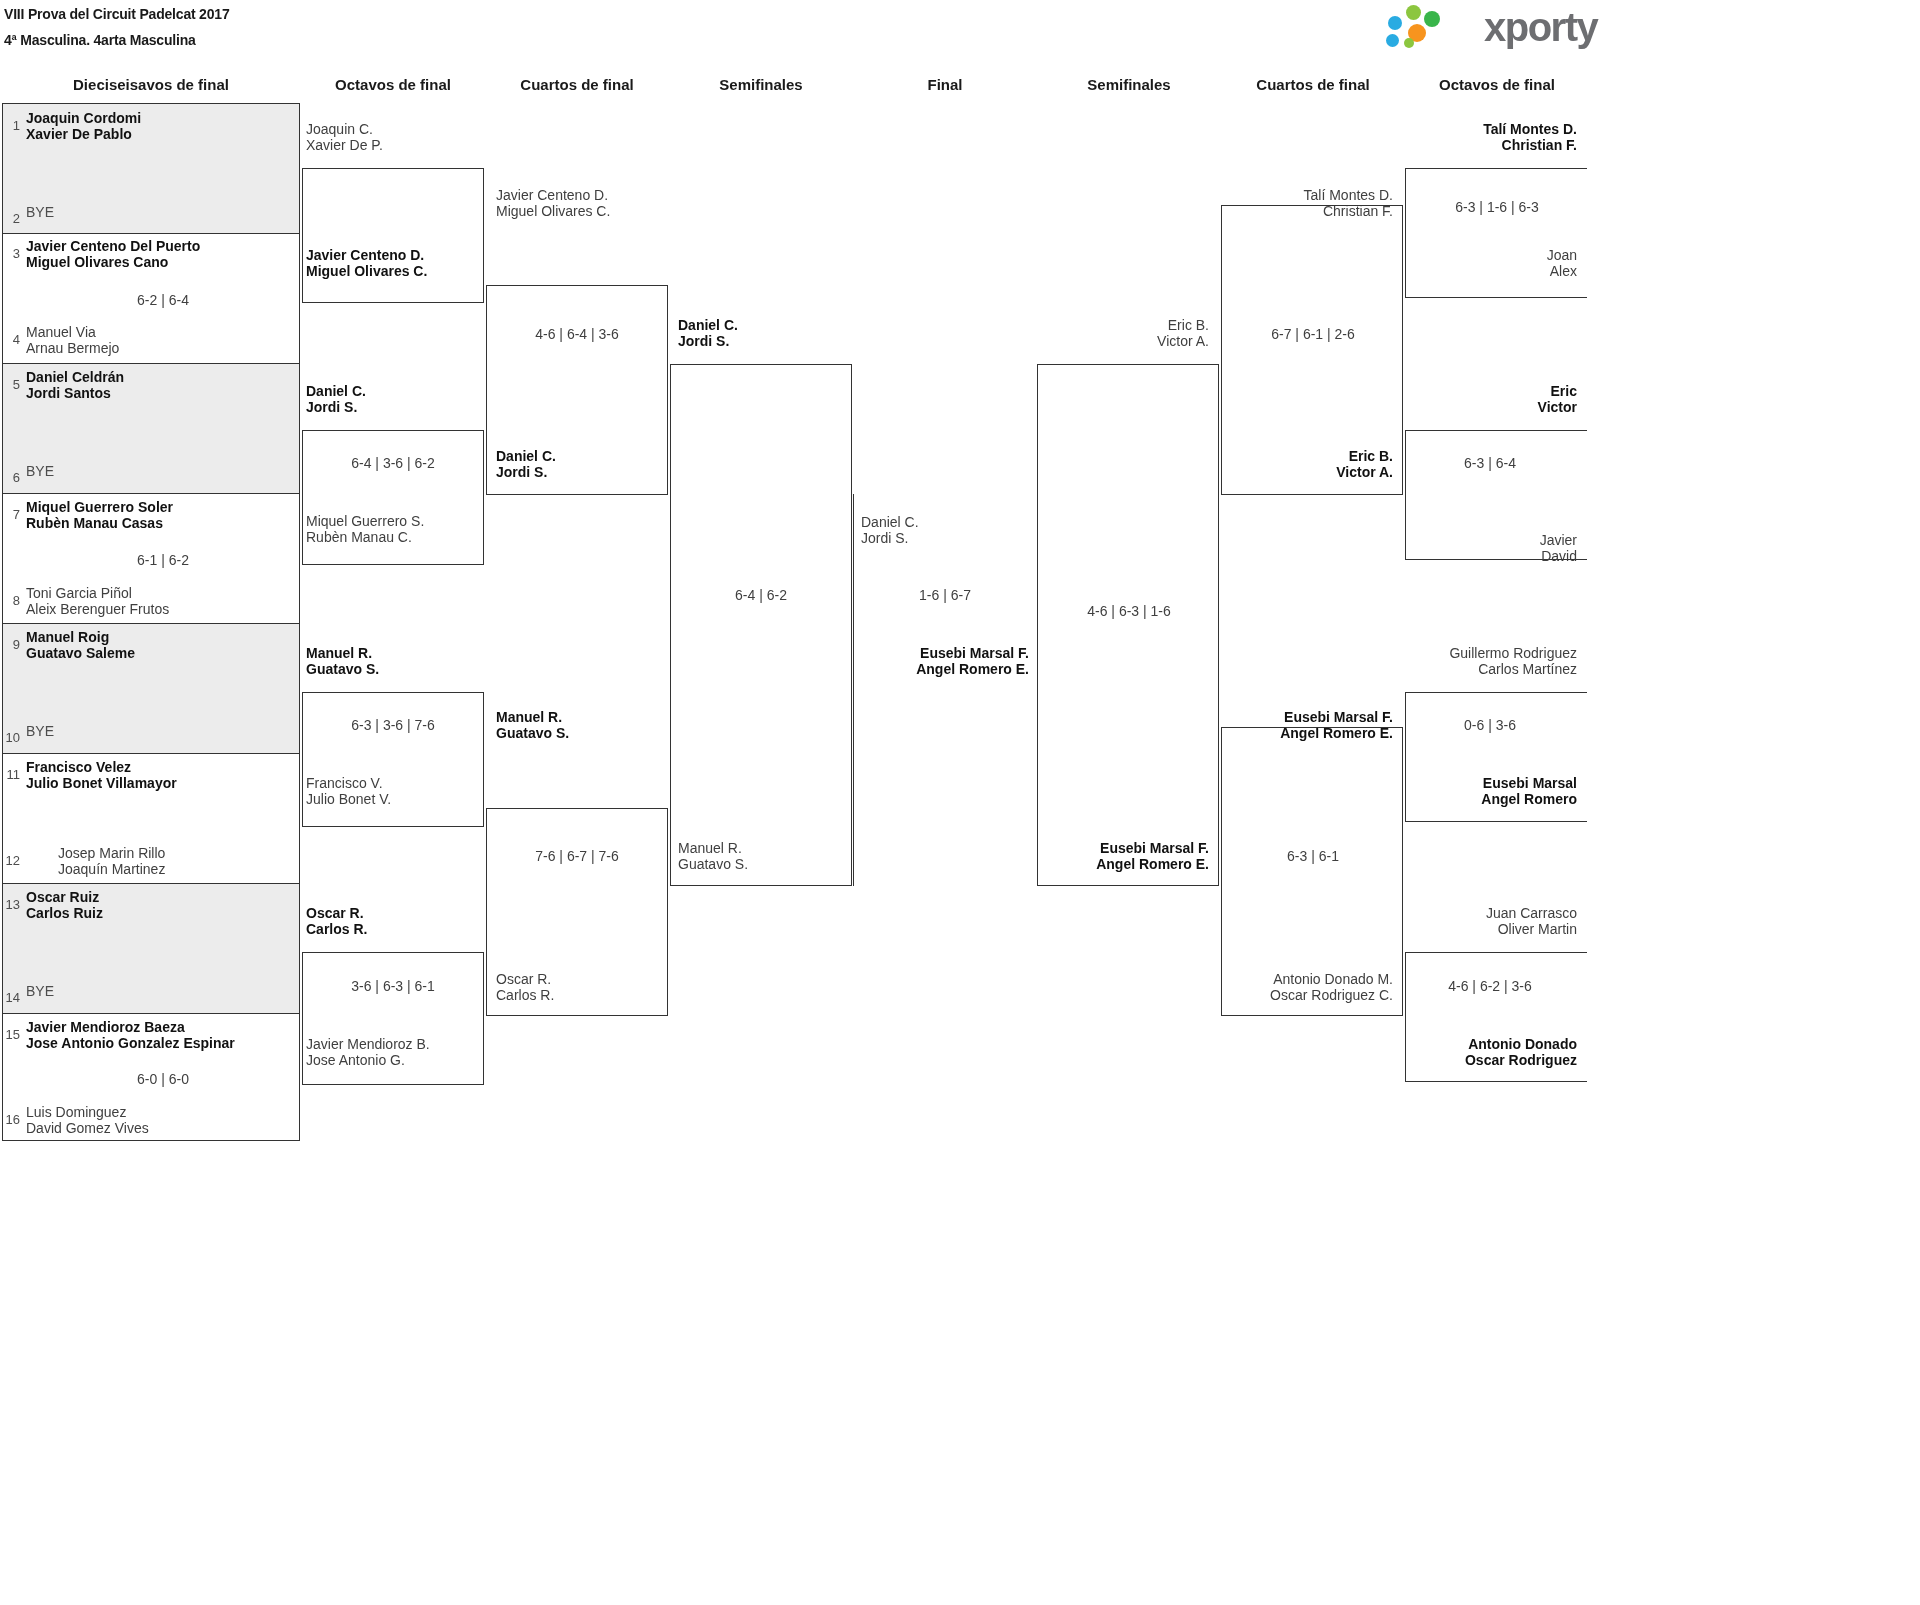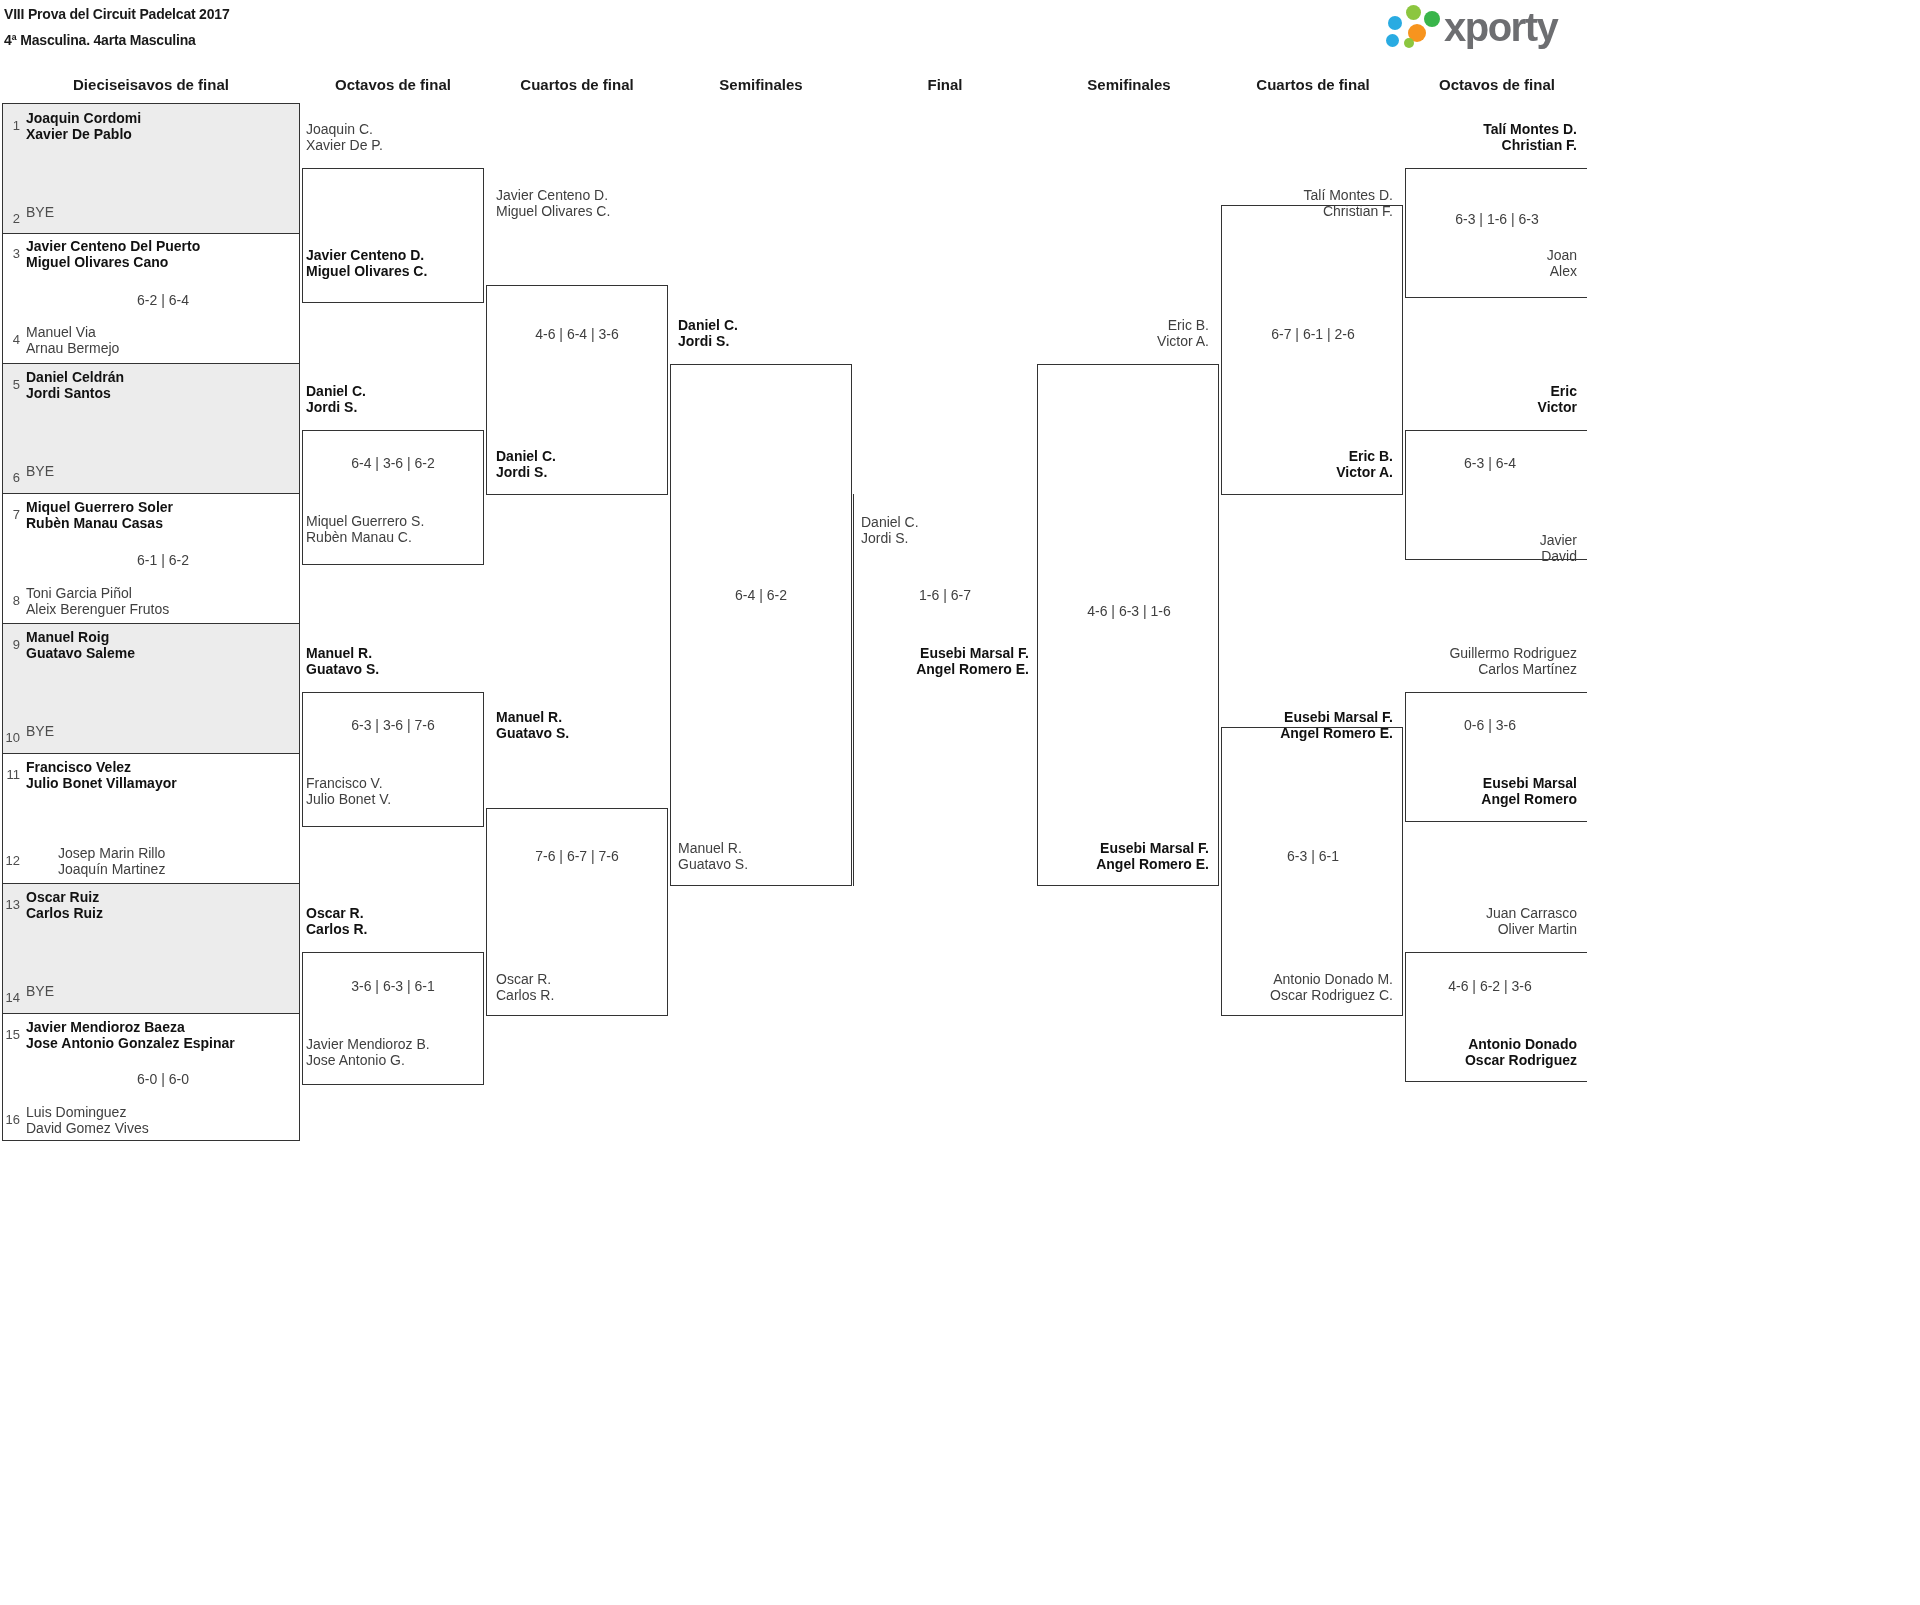--- a/index.html
+++ b/index.html
@@ -164,21 +164,21 @@
 
   <div id="logo">
     <div id="logo-dots">
       <span class="dot" style="left:22px; top:0px;  width:15px; height:15px; background:#8cc63f;"></span>
       <span class="dot" style="left:40px; top:6px;  width:16px; height:16px; background:#39b54a;"></span>
       <span class="dot" style="left:4px;  top:11px; width:14px; height:14px; background:#29abe2;"></span>
       <span class="dot" style="left:24px; top:19px; width:18px; height:18px; background:#f7941e;"></span>
       <span class="dot" style="left:2px;  top:29px; width:13px; height:13px; background:#29abe2;"></span>
       <span class="dot" style="left:20px; top:33px; width:10px; height:10px; background:#8cc63f;"></span>
     </div>
-    <div id="logo-text" style="color:#6d6e71;">xporty</div>
+    <div id="logo-text" style="color:#6d6e71;margin-left:40px;">xporty</div>
   </div>
 </div>
 
 <div class="round-header" style="left:151px;">Dieciseisavos de final</div>
 <div class="round-header" style="left:393px;">Octavos de final</div>
 <div class="round-header" style="left:577px;">Cuartos de final</div>
 <div class="round-header" style="left:761px;">Semifinales</div>
 <div class="round-header" style="left:945px;">Final</div>
 <div class="round-header" style="left:1129px;">Semifinales</div>
 <div class="round-header" style="left:1313px;">Cuartos de final</div>
@@ -424,21 +424,21 @@
   <div class="pair loser right" style="left:1221px; top:971px; width:172px;">
     <div>Antonio Donado M.</div>
     <div>Oscar Rodriguez C.</div>
   </div>
 
   <div class="pair winner right" style="left:1405px; top:121px; width:172px;">
     <div>Talí Montes D.</div>
     <div>Christian F.</div>
   </div>
   <div class="conn no-right" style="left:1405px; top:168px; width:182px; height:130px;"></div>
-  <div class="score" style="left:1497px; top:211px;">6-3 | 1-6 | 6-3</div>
+  <div class="score" style="left:1497px; top:199px;">6-3 | 1-6 | 6-3</div>
   <div class="pair loser right" style="left:1405px; top:247px; width:172px;">
     <div>Joan</div>
     <div>Alex</div>
   </div>
 
   <div class="pair winner right" style="left:1405px; top:383px; width:172px;">
     <div>Eric</div>
     <div>Victor</div>
   </div>
   <div class="conn no-right" style="left:1405px; top:430px; width:182px; height:130px;"></div>

